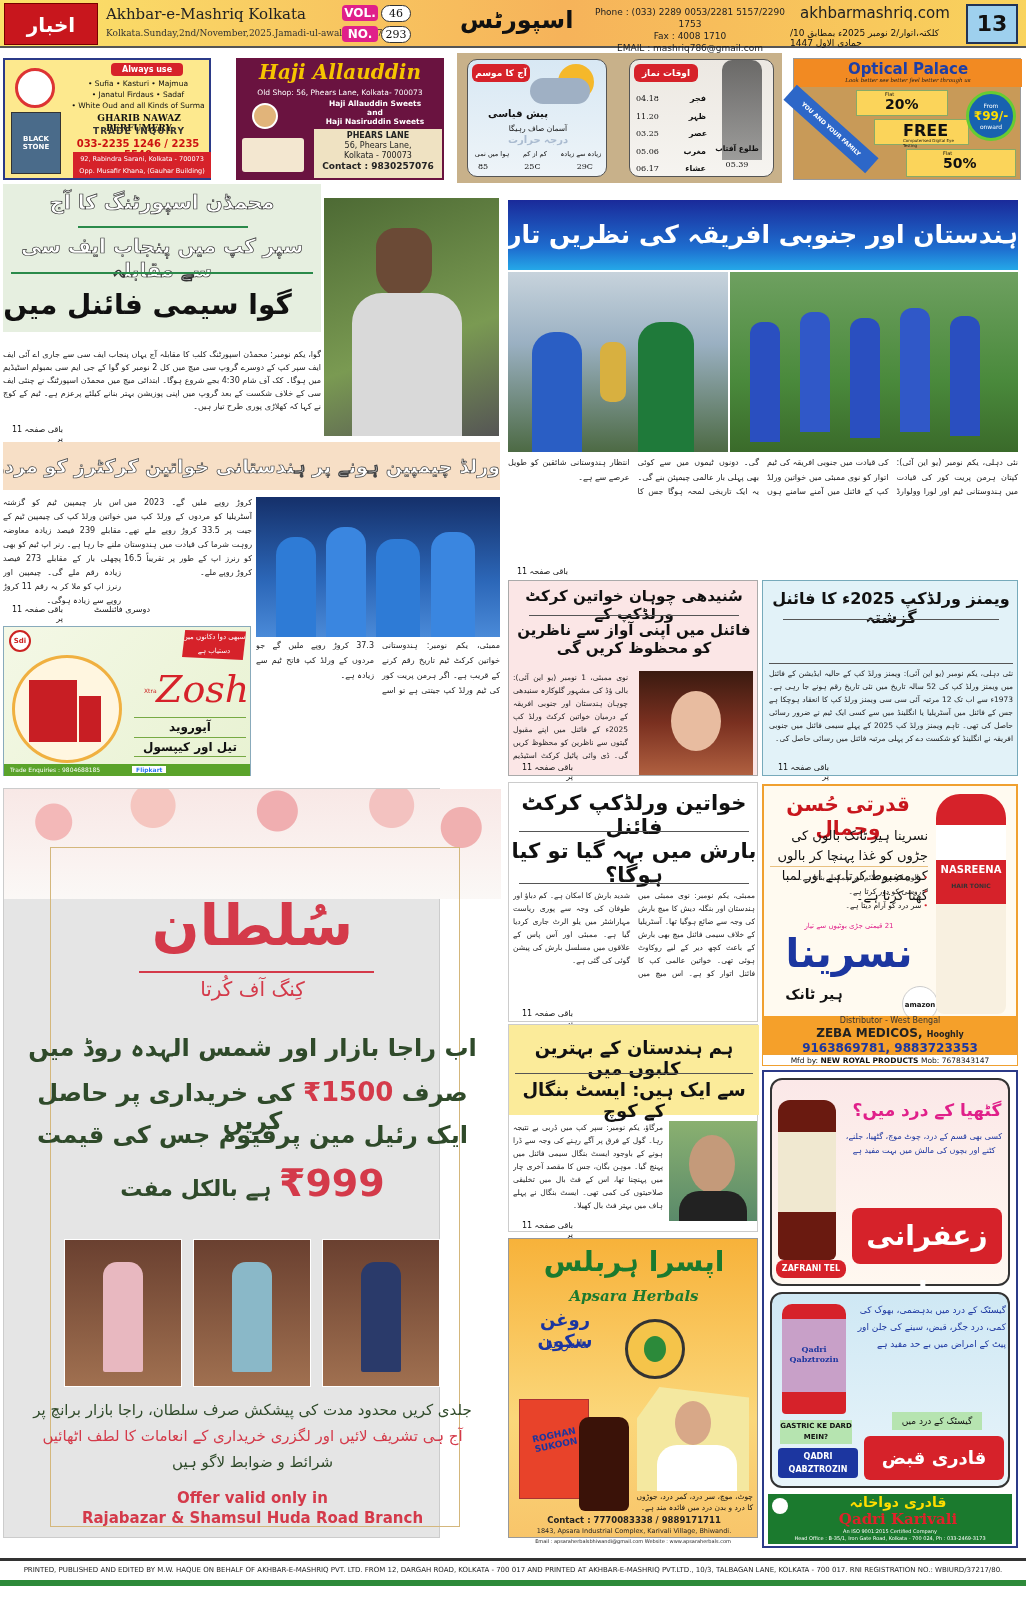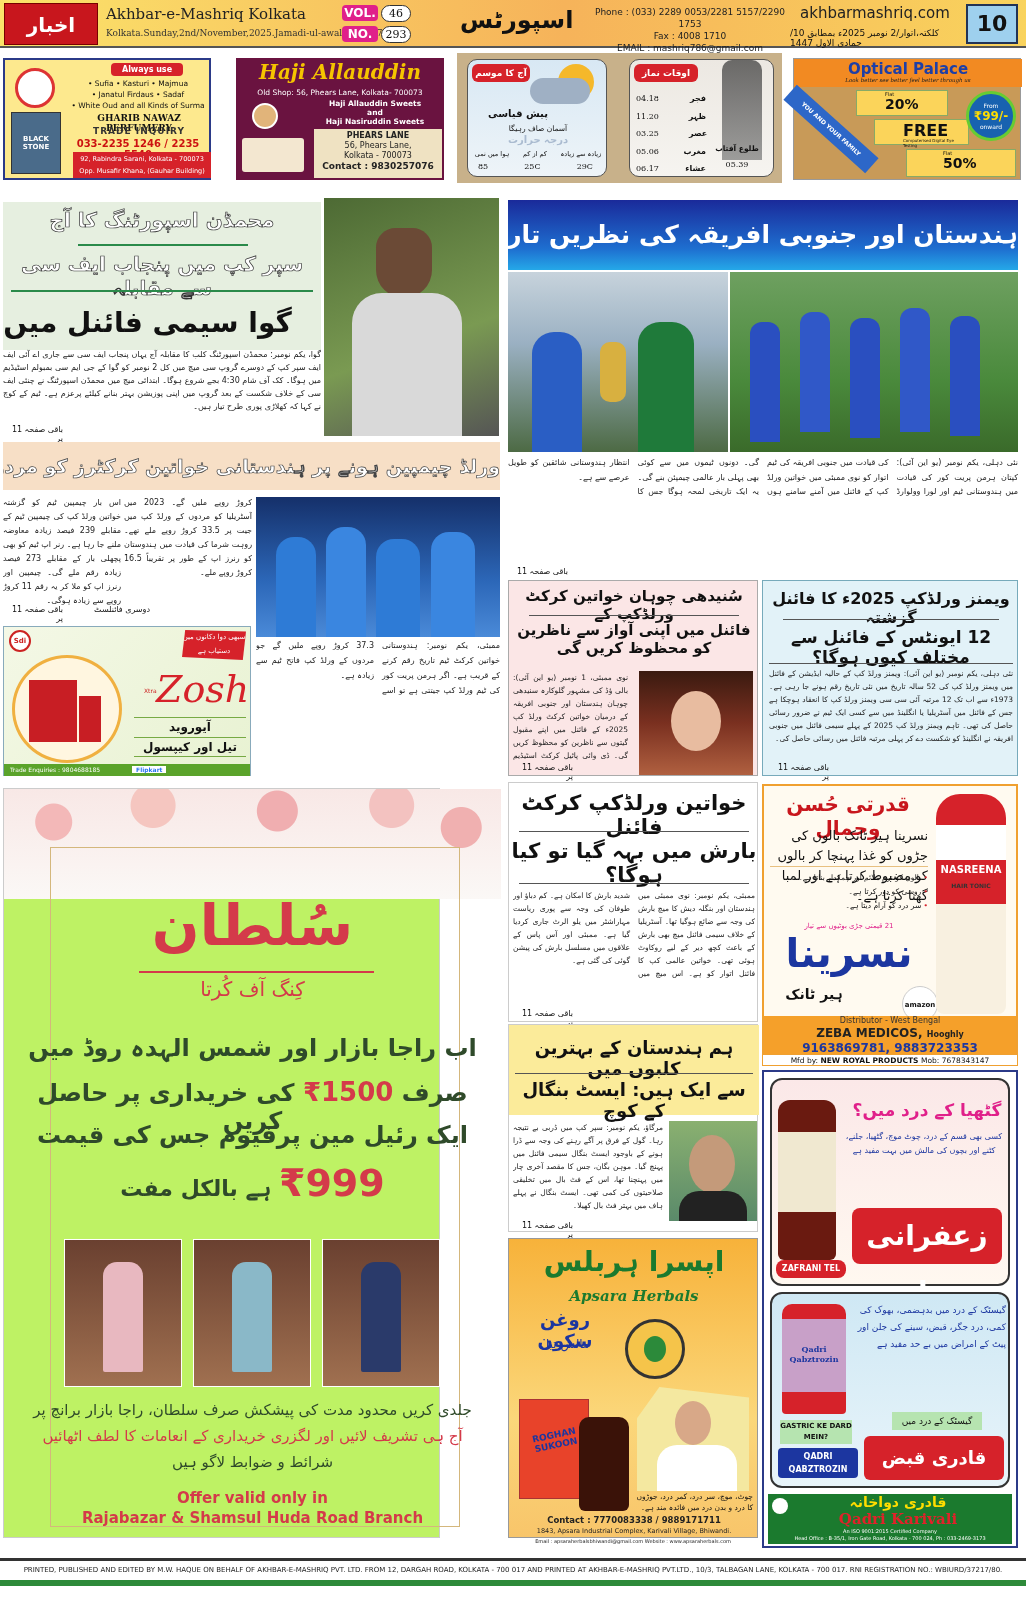--- a/index.html
+++ b/index.html
@@ -41,21 +41,21 @@
   <div class="abs pill" style="left:342px;top:26px">NO.</div>
   <div class="abs oval serif" style="left:381px;top:26px">293</div>
   <div id="section" class="abs urdu">اسپورٹس</div>
   <div id="contact" class="abs">
     <div>Phone : (033) 2289 0053/2281 5157/2290 1753</div>
     <div>Fax : 4008 1710</div>
     <div>EMAIL : mashriq786@gmail.com</div>
   </div>
   <div id="site" class="abs">akhbarmashriq.com</div>
   <div id="urdudate" class="abs urdu">کلکتہ،اتوار/2 نومبر 2025ء بمطابق 10/ جمادی الاول 1447</div>
-  <div id="pageno" class="abs">10</div>
+  <div id="pageno" class="abs">13</div>
 </div>
 
 <div id="ad-perfume" class="abs adbox">
   <div class="abs" style="left:10px;top:8px;width:40px;height:40px;border-radius:50%;background:#fff;border:3px solid #d33"></div>
   <div class="abs" style="left:6px;top:52px;width:50px;height:62px;background:#4a6b8a;border:1px solid #333;color:#fff;font-size:7px;text-align:center;padding-top:22px;font-weight:bold">BLACK STONE</div>
   <div class="abs" style="left:106px;top:3px;width:72px;height:13px;background:#d6222a;color:#fff;font-size:8px;font-weight:bold;text-align:center;border-radius:4px;line-height:13px">Always use</div>
   <div class="abs" style="left:60px;top:18px;width:146px;font-size:7.5px;text-align:center;line-height:11px">
     <div>• Sufia • Kasturi • Majmua</div>
     <div>• Janatul Firdaus • Sadaf</div>
     <div>• White Oud and all Kinds of Surma</div>
@@ -155,21 +155,21 @@
     <span class="abs" style="left:36px;top:5px;font-size:14px;font-weight:bold">50%</span>
   </div>
   <div class="abs" style="left:172px;top:32px;width:50px;height:50px;border-radius:50%;background:#1862b0;border:3px solid #6c3;color:#fff;text-align:center;font-size:6px;padding-top:8px">
     <div>From</div>
     <div style="font-size:12px;font-weight:bold;color:#fd0">₹99/-</div>
     <div>onward</div>
   </div>
   <div class="abs" style="left:-18px;top:60px;width:110px;height:20px;background:#2d67c8;transform:rotate(42deg);color:#fff;font-size:6px;text-align:center;line-height:20px;font-weight:bold">YOU AND YOUR FAMILY</div>
 </div>
 
-<div class="abs" style="left:3px;top:202px;width:318px;height:148px;background:#e6efe0">
+<div class="abs" style="left:3px;top:184px;width:318px;height:148px;background:#e6efe0">
   <div class="abs urdu" style="left:0;top:6px;width:318px;text-align:center;font-size:20px;color:#fff;-webkit-text-stroke:.7px #333;font-weight:bold">محمڈن اسپورٹنگ کا آج</div>
   <div class="abs" style="left:75px;top:42px;width:170px;height:2px;background:#2a8a4a"></div>
   <div class="abs urdu" style="left:0;top:50px;width:318px;text-align:center;font-size:20px;color:#fff;-webkit-text-stroke:.7px #333;font-weight:bold">سپر کپ میں پنجاب ایف سی سے مقابلہ</div>
   <div class="abs" style="left:8px;top:88px;width:302px;height:2px;background:#2a8a4a"></div>
   <div class="abs urdu" style="left:0;top:104px;width:289px;text-align:center;font-size:28px;font-weight:bold;color:#111">گوا سیمی فائنل میں</div>
 </div>
 <div class="abs photo" style="left:324px;top:198px;width:175px;height:238px;background:linear-gradient(160deg,#4d6a34,#7a9a52 60%,#555)">
   <div class="abs" style="left:52px;top:30px;width:56px;height:70px;border-radius:28px 28px 40px 40px;background:#6b4a36"></div>
   <div class="abs" style="left:28px;top:95px;width:110px;height:143px;border-radius:30px 30px 0 0;background:#d9d9d9"></div>
 </div>
@@ -229,27 +229,26 @@
   <div class="abs col-text urdu" style="left:4px;top:90px;width:115px;height:92px;overflow:hidden;font-size:7.5px;line-height:13px">نوی ممبئی، 1 نومبر (یو این آئی): بالی ؤڈ کی مشہور گلوکارہ سنیدھی چوہان ہندستان اور جنوبی افریقہ کے درمیان خواتین کرکٹ ورلڈ کپ 2025ء کے فائنل میں اپنے مقبول گیتوں سے ناظرین کو محظوظ کریں گی۔ ڈی وائی پاٹیل کرکٹ اسٹیڈیم میں منعقد اس تقریب میں</div>
   <div class="abs photo" style="left:130px;top:90px;width:114px;height:104px;background:linear-gradient(180deg,#3a1a10,#7a3020 50%,#b06040)">
     <div class="abs" style="left:32px;top:20px;width:50px;height:60px;border-radius:50%;background:#e8bca0"></div>
   </div>
   <div class="abs urdu more" style="left:4px;top:182px;width:60px">باقی صفحہ 11 پر</div>
 </div>
 
 <div class="abs" style="left:762px;top:580px;width:256px;height:196px;background:#e2f2f8;border:1px solid #7ab">
   <div class="abs urdu" style="left:0;top:8px;width:256px;text-align:center;font-size:16px;font-weight:bold">ویمنز ورلڈکپ 2025ء کا فائنل گزشتہ</div>
   <div class="abs" style="left:20px;top:38px;width:216px;height:1px;background:#555"></div>
-  <div class="abs urdu" style="left:0;top:46px;width:256px;text-align:center;font-size:17px;font-weight:bold">12 ایونٹس کے فائنل سے مختلف کیوں ہوگا؟</div>
   <div class="abs" style="left:6px;top:82px;width:244px;height:1px;background:#555"></div>
   <div class="abs col-text urdu" style="left:6px;top:86px;width:244px;height:98px;overflow:hidden;font-size:7.5px;line-height:13px">نئی دہلی، یکم نومبر (یو این آئی): ویمنز ورلڈ کپ کے حالیہ ایڈیشن کے فائنل میں ویمنز ورلڈ کپ کی 52 سالہ تاریخ میں نئی تاریخ رقم ہونے جا رہی ہے۔ 1973ء سے اب تک 12 مرتبہ آئی سی سی ویمنز ورلڈ کپ کا انعقاد ہوچکا ہے جس کے فائنل میں آسٹریلیا یا انگلینڈ میں سے کسی ایک ٹیم نے ضرور رسائی حاصل کی تھی۔ تاہم ویمنز ورلڈ کپ 2025 کے پہلے سیمی فائنل میں جنوبی افریقہ نے انگلینڈ کو شکست دے کر پہلی مرتبہ فائنل میں رسائی حاصل کی۔</div>
   <div class="abs urdu more" style="left:6px;top:182px;width:60px">باقی صفحہ 11 پر</div>
 </div>
 
-<div class="abs" style="left:3px;top:788px;width:437px;height:750px;background:#bef264;border:1px solid #ccc">
+<div class="abs" style="left:3px;top:788px;width:437px;height:750px;background:#e5e5e5;border:1px solid #ccc">
   <div class="abs" style="left:0;top:0;width:497px;height:110px;background:radial-gradient(circle at 10% 30%,#f3b8b8 0 18px,transparent 19px),radial-gradient(circle at 30% 15%,#f5c6c0 0 22px,transparent 23px),radial-gradient(circle at 55% 20%,#f0aeb0 0 20px,transparent 21px),radial-gradient(circle at 78% 15%,#f3c2c0 0 22px,transparent 23px),radial-gradient(circle at 92% 35%,#f0b0b0 0 20px,transparent 21px),linear-gradient(180deg,#f8e8e6,#fbf8f6)"></div>
   <div class="abs" style="left:46px;top:58px;width:410px;height:680px;border:1px solid #d4b77c"></div>
   <div class="abs urdu" style="left:0;top:104px;width:497px;text-align:center;font-size:56px;font-weight:bold;color:#d43a4a">سُلطان</div>
   <div class="abs" style="left:135px;top:182px;width:235px;height:2px;background:#d43a4a"></div>
   <div class="abs urdu" style="left:0;top:188px;width:497px;text-align:center;font-size:20px;color:#d43a4a">کِنگ آف کُرتا</div>
   <div class="abs urdu" style="left:0;top:245px;width:497px;text-align:center;font-size:24px;color:#2f4a2a;font-weight:bold">اب راجا بازار اور شمس الہدہ روڈ میں</div>
   <div class="abs urdu" style="left:0;top:288px;width:497px;text-align:center;font-size:24px;color:#2f4a2a;font-weight:bold">
     <span>صرف</span>
     <span style="color:#d43a4a;font-size:26px;direction:ltr;unicode-bidi:embed">₹1500</span>
     <span>کی خریداری پر حاصل کریں</span>

